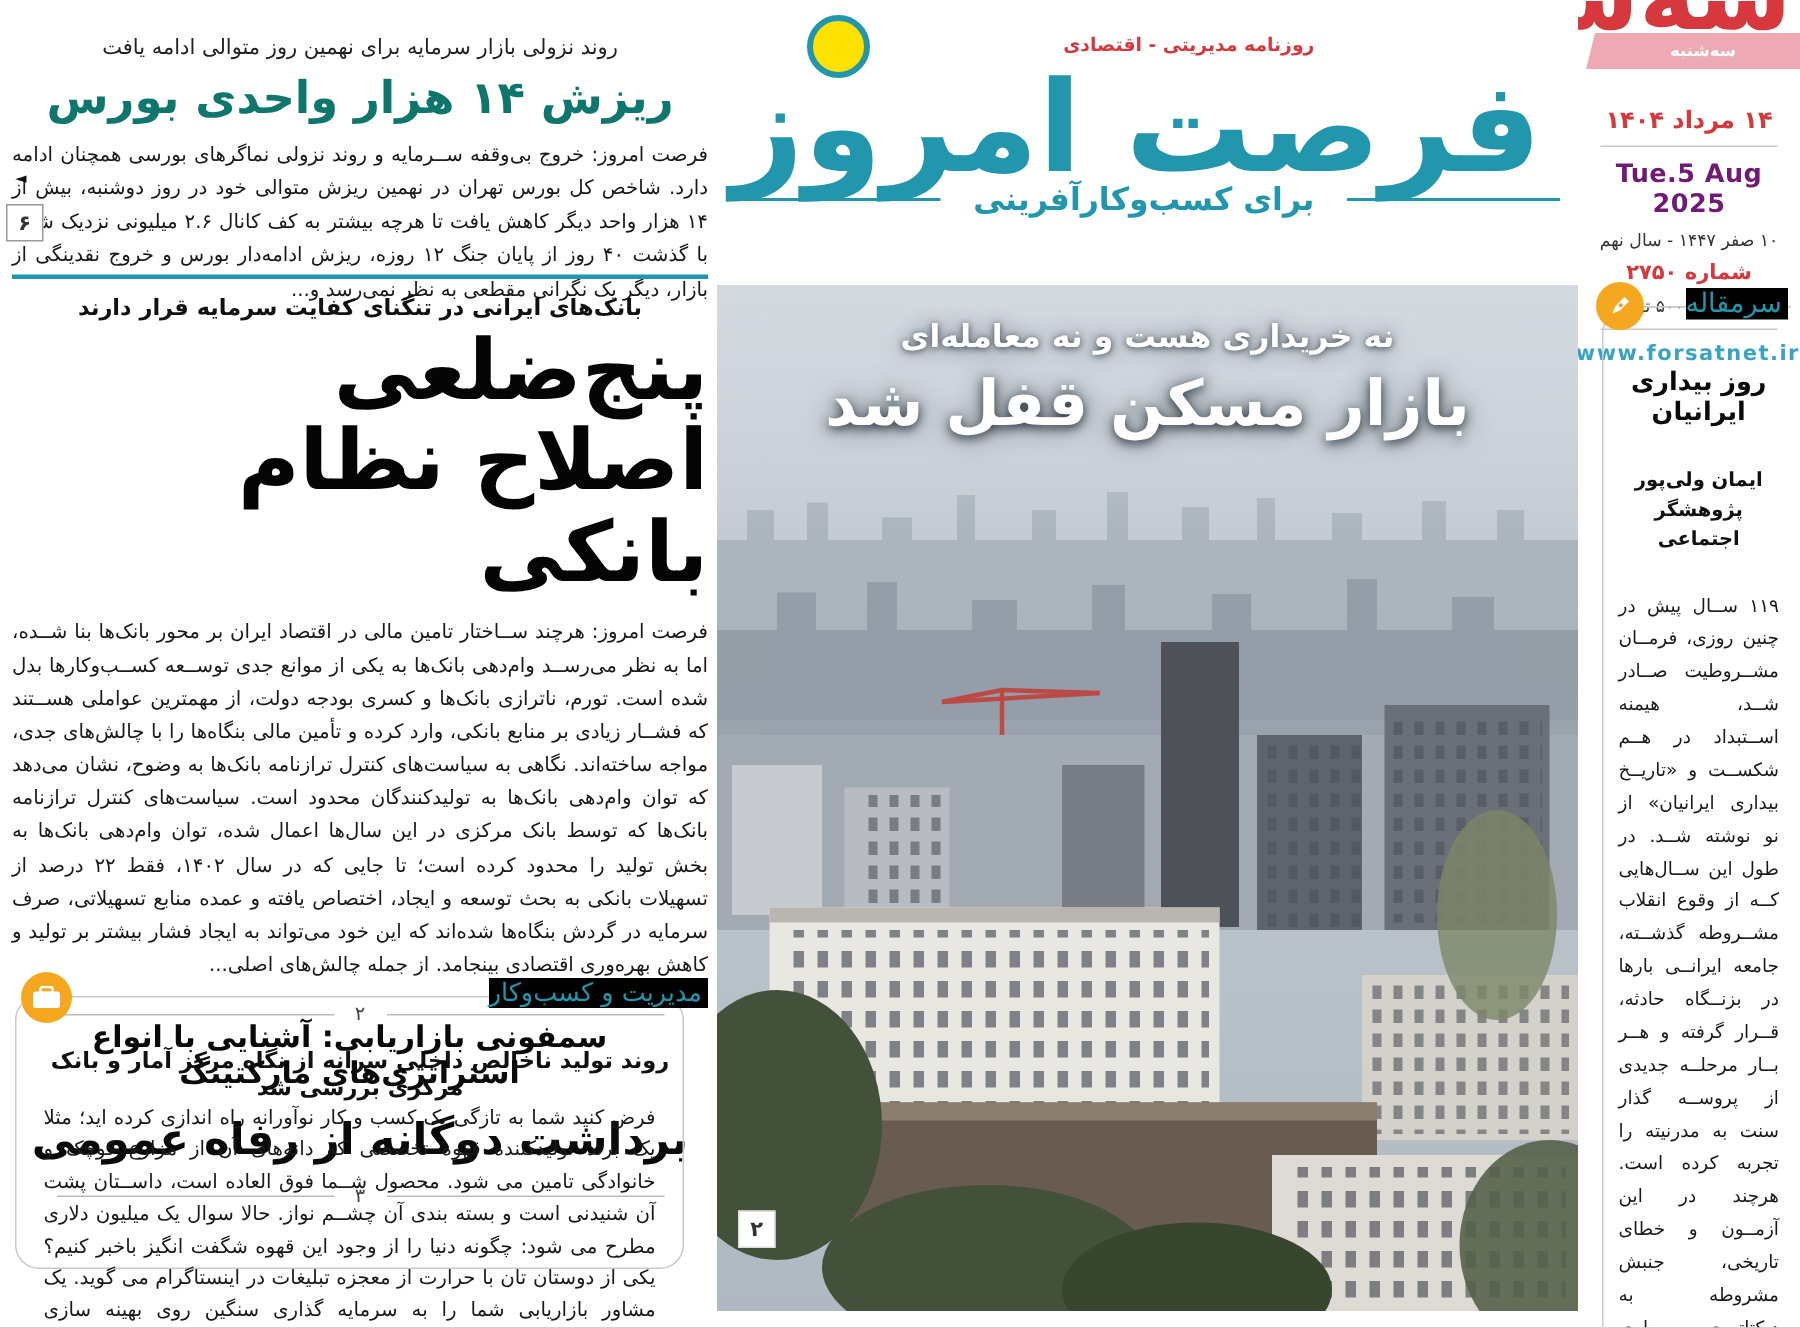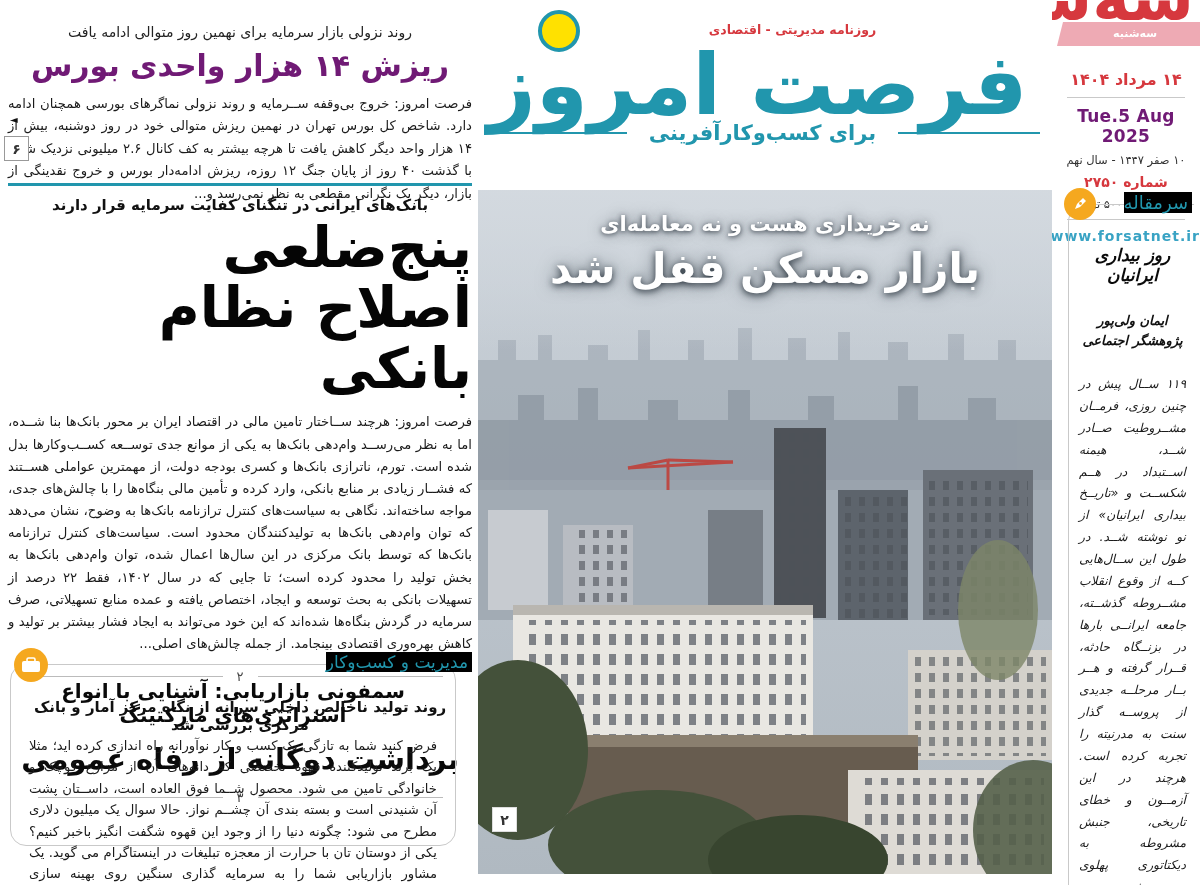--- a/index.html
+++ b/index.html
@@ -41,21 +41,21 @@
   .logo-dot {
     position:absolute; top:10px; right:470px; width:42px; height:42px;
     border-radius:50%; background:#ffe100; border:4px solid #2196ad;
   }
   .logo-tagline { display:flex; align-items:center; gap:22px; margin:-8px 10px 0 20px; }
   .logo-tagline .l { flex:1; height:2px; background:#2196ad; }
   .logo-tagline span { color:#2196ad; font-size:21px; font-weight:bold; white-space:nowrap; }
   
   .bourse { position:absolute; top:24px; left:8px; width:464px; text-align:center; }
   .kicker { font-size:14px; color:#222; }
-  .bourse h2 { font-size:30px; color:#701a75; margin-top:8px; }
+  .bourse h2 { font-size:30px; color:#0f766e; margin-top:8px; }
   .bourse .lead {
     text-align:justify; font-size:13.2px; color:#1a1a1a; line-height:1.7; margin-top:10px;
   }
   .pagebox {
     position:absolute; width:25px; height:25px; border:1px solid #999; background:#fff;
     font-size:14px; color:#333; line-height:24px; text-align:center; font-weight:bold;
   }
   .bourse .pagebox { left:-4px; top:112px; }
   .pointer-glyph { position:absolute; left:2px; top:90px; font-size:10px; color:#111; }
   .teal-rule { position:absolute; top:183px; left:8px; width:464px; height:3px; background:#2196ad; }
@@ -103,21 +103,21 @@
   .biz-box .body { text-align:justify; font-size:13.2px; color:#1a1a1a; line-height:1.62; margin-top:8px; }
   .biz .num-divider { margin-top:204px; }
   
   .editorial { position:absolute; top:186px; right:0; width:144px; height:699px; }
   .editorial .section-circle { top:2px; right:104px; width:32px; height:32px; }
   .editorial .section-label { top:6px; right:8px; font-size:18px; }
   .edit-line { position:absolute; top:18px; right:56px; width:50px; height:1px; background:#bbb; }
   .edit-box {
     position:absolute; top:18px; right:6px; left:12px; bottom:0;
     border-left:1px solid #c9c9c9; border-top:1px solid #c9c9c9; border-top-left-radius:18px;
-    padding:26px 8px 0 10px; text-align:center;font-style:italic;
+    padding:26px 8px 0 10px; text-align:center;
   }
   .edit-title { font-size:17px; font-weight:bold; color:#0a0a0a; margin-top:14px; }
   .edit-author { font-size:13px; font-weight:bold; color:#111; margin-top:26px; line-height:1.5; }
   .edit-body { text-align:justify; font-size:12.3px; color:#1a1a1a; line-height:1.78; margin-top:24px; }
 </style>
 </head>
 <body>
 
 <div id="page">
 

